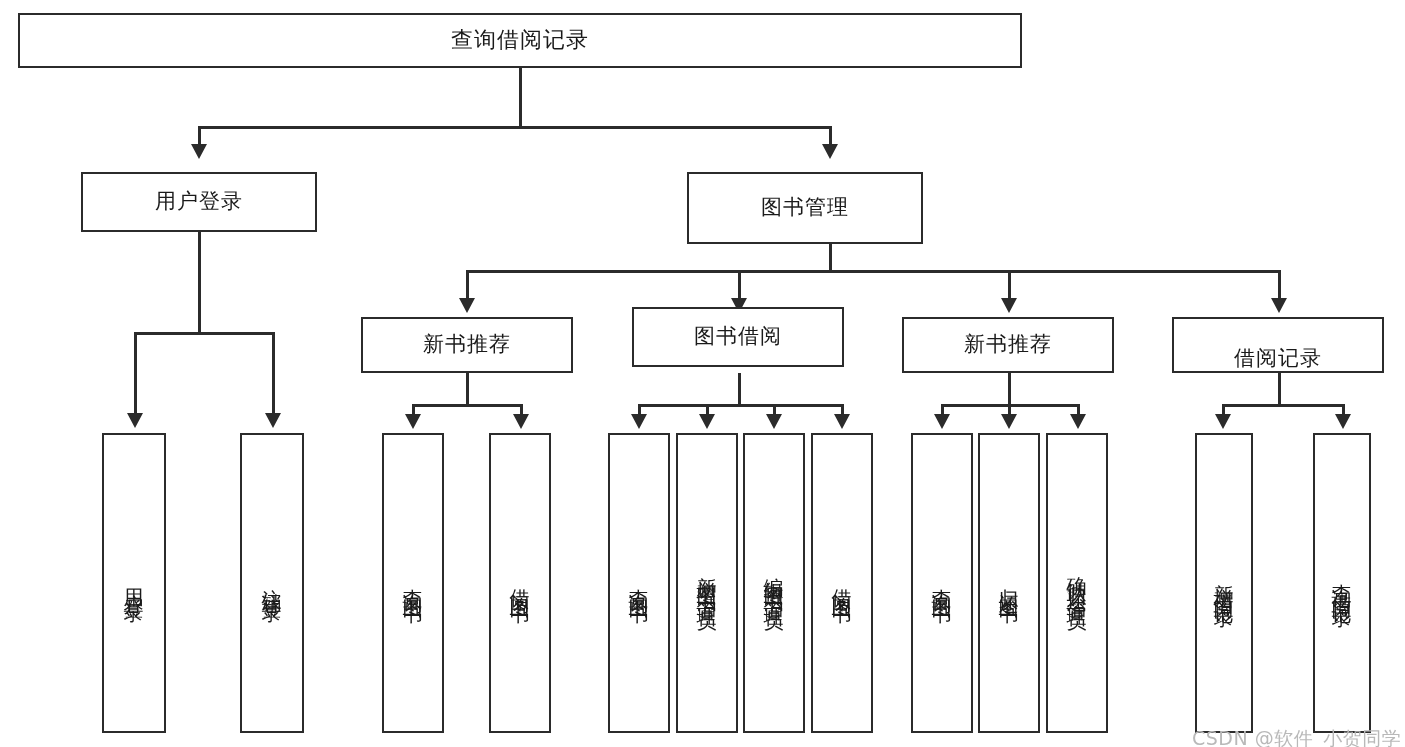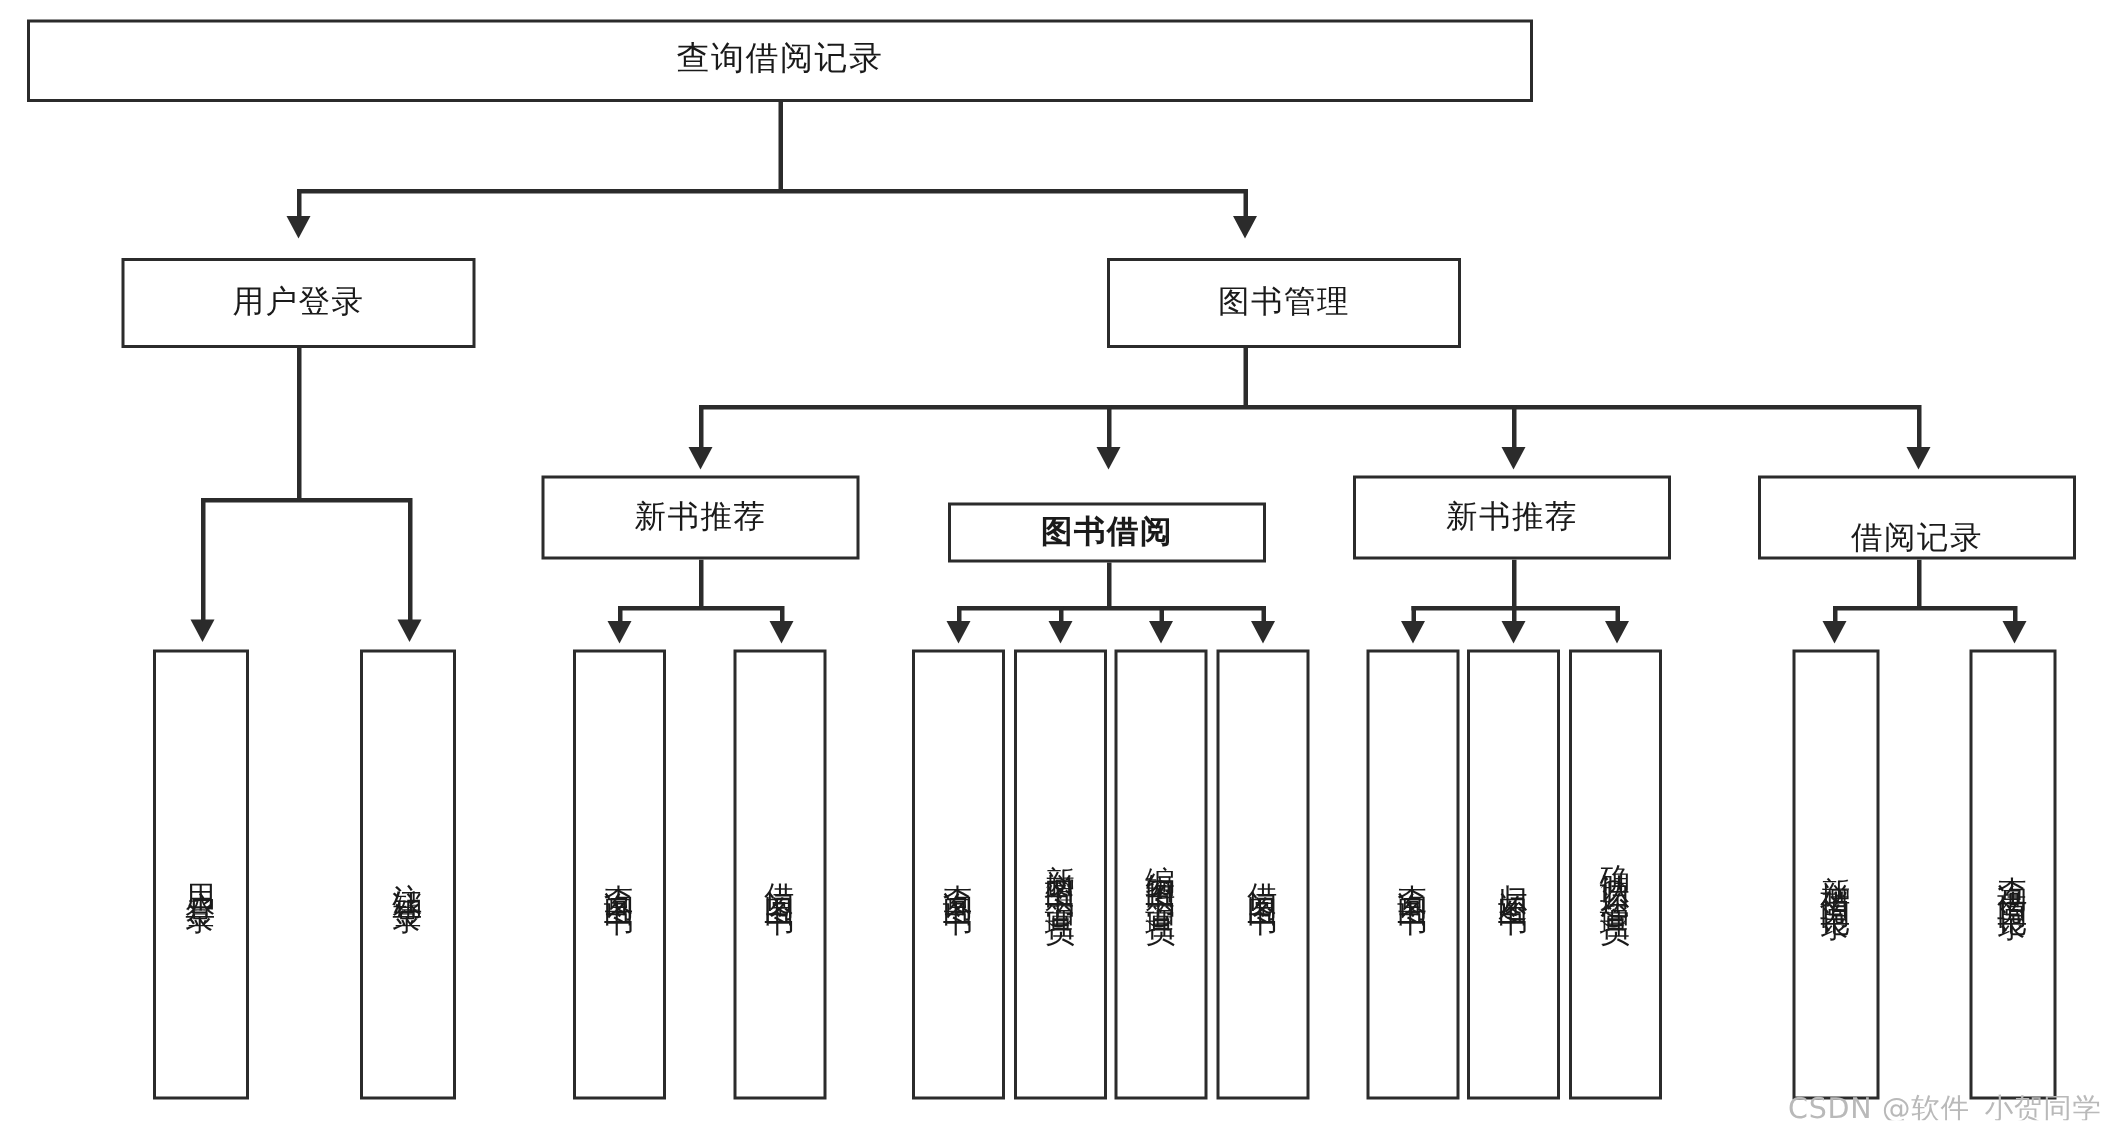--- a/index.html
+++ b/index.html
@@ -100,21 +100,21 @@
 
   <div class="vline" style="left:198px; top:126px; height:20px;"></div>
   <div class="arrow" style="left:191px; top:144px;"></div>
   <div class="vline" style="left:829px; top:126px; height:20px;"></div>
   <div class="arrow" style="left:822px; top:144px;"></div>
 
   <div class="node horiz" style="left:81px; top:172px; width:236px; height:60px;">
     <span>用户登录</span>
   </div>
 
-  <div class="node horiz" style="left:738px; top:172px; width:236px; height:60px;">
+  <div class="node horiz" style="left:687px; top:172px; width:236px; height:72px;">
     <span>图书管理</span>
   </div>
 
   <div class="vline" style="left:198px; top:232px; height:102px;"></div>
   <div class="hline" style="left:134px; top:332px; width:140px;"></div>
   <div class="vline" style="left:134px; top:332px; height:83px;"></div>
   <div class="arrow" style="left:127px; top:413px;"></div>
   <div class="vline" style="left:272px; top:332px; height:83px;"></div>
   <div class="arrow" style="left:265px; top:413px;"></div>
 
@@ -125,21 +125,21 @@
   <div class="vline" style="left:738px; top:270px; height:30px;"></div>
   <div class="arrow" style="left:731px; top:298px;"></div>
   <div class="vline" style="left:1008px; top:270px; height:30px;"></div>
   <div class="arrow" style="left:1001px; top:298px;"></div>
   <div class="vline" style="left:1278px; top:270px; height:30px;"></div>
   <div class="arrow" style="left:1271px; top:298px;"></div>
 
   <div class="node horiz" style="left:361px; top:317px; width:212px; height:56px;">
     <span>新书推荐</span>
   </div>
-  <div class="node horiz" style="left:632px; top:335px; width:212px; height:40px;font-weight:bold;">
+  <div class="node horiz" style="left:632px; top:307px; width:212px; height:60px;">
     <span>图书借阅</span>
   </div>
   <div class="node horiz" style="left:902px; top:317px; width:212px; height:56px;">
     <span>新书推荐</span>
   </div>
   <div class="node horiz" style="left:1172px; top:317px; width:212px; height:56px;align-items:flex-end;">
     <span>借阅记录</span>
   </div>
 
   <div class="vline" style="left:466px; top:373px; height:33px;"></div>

